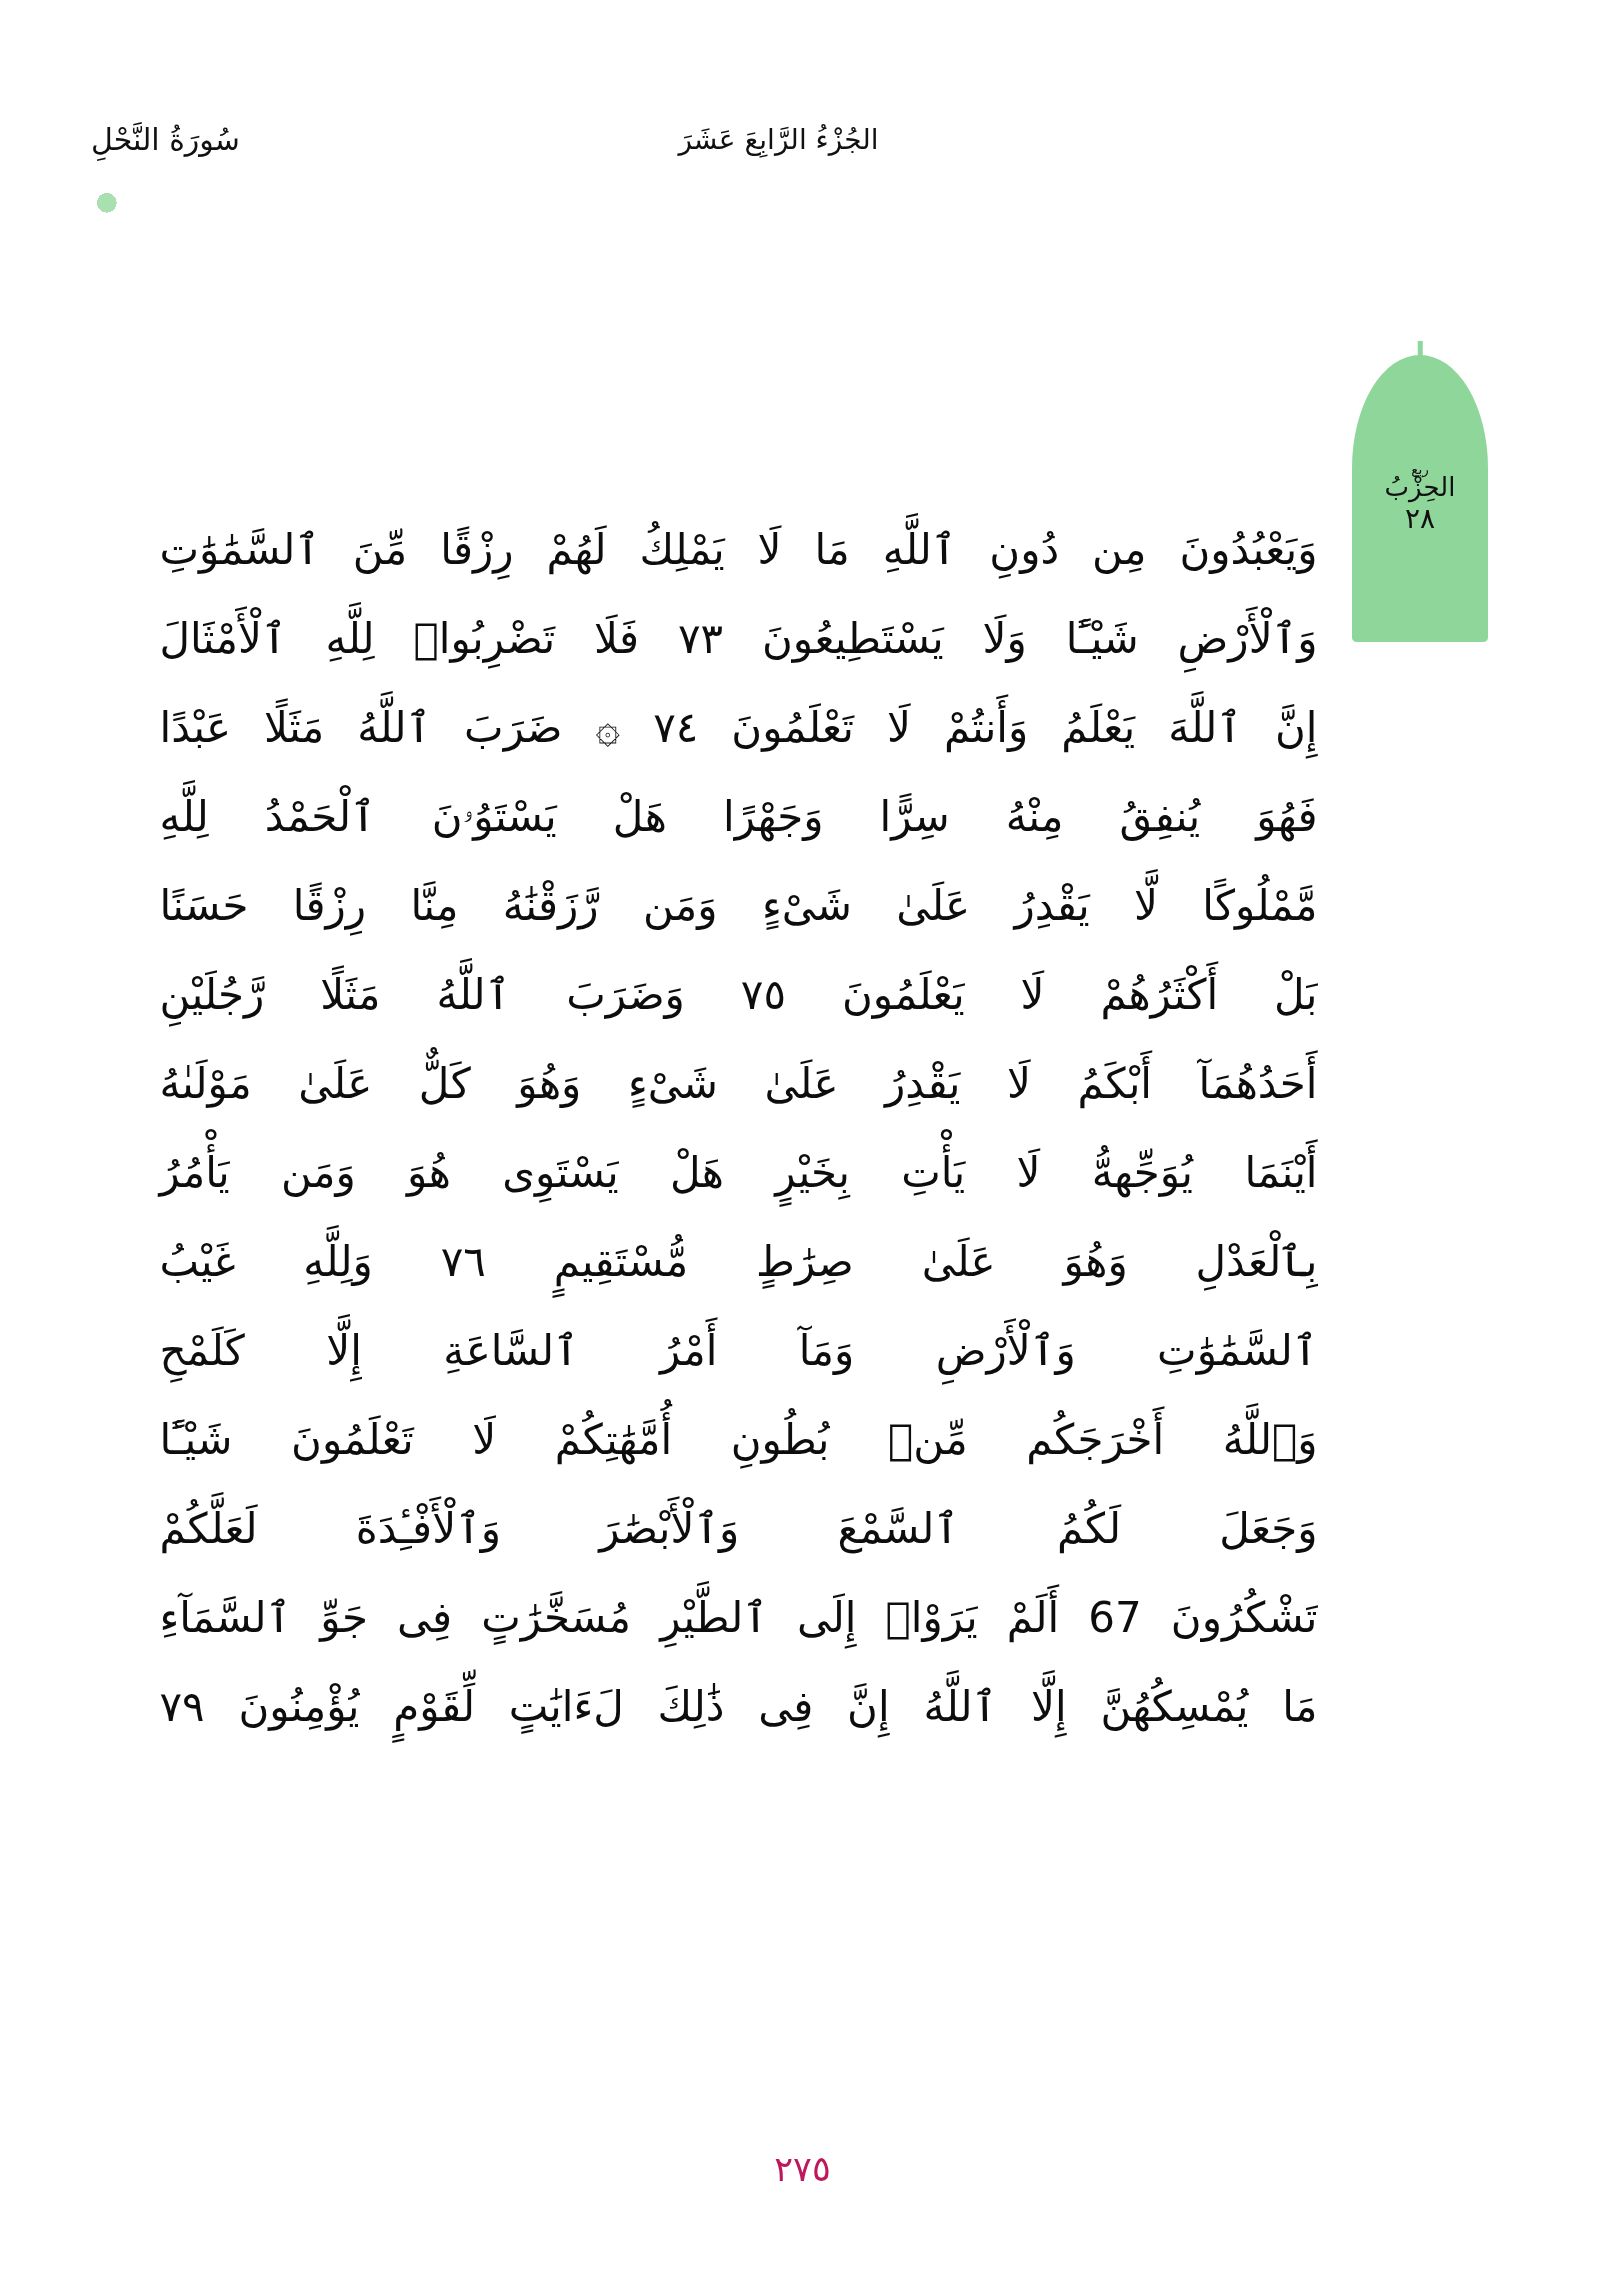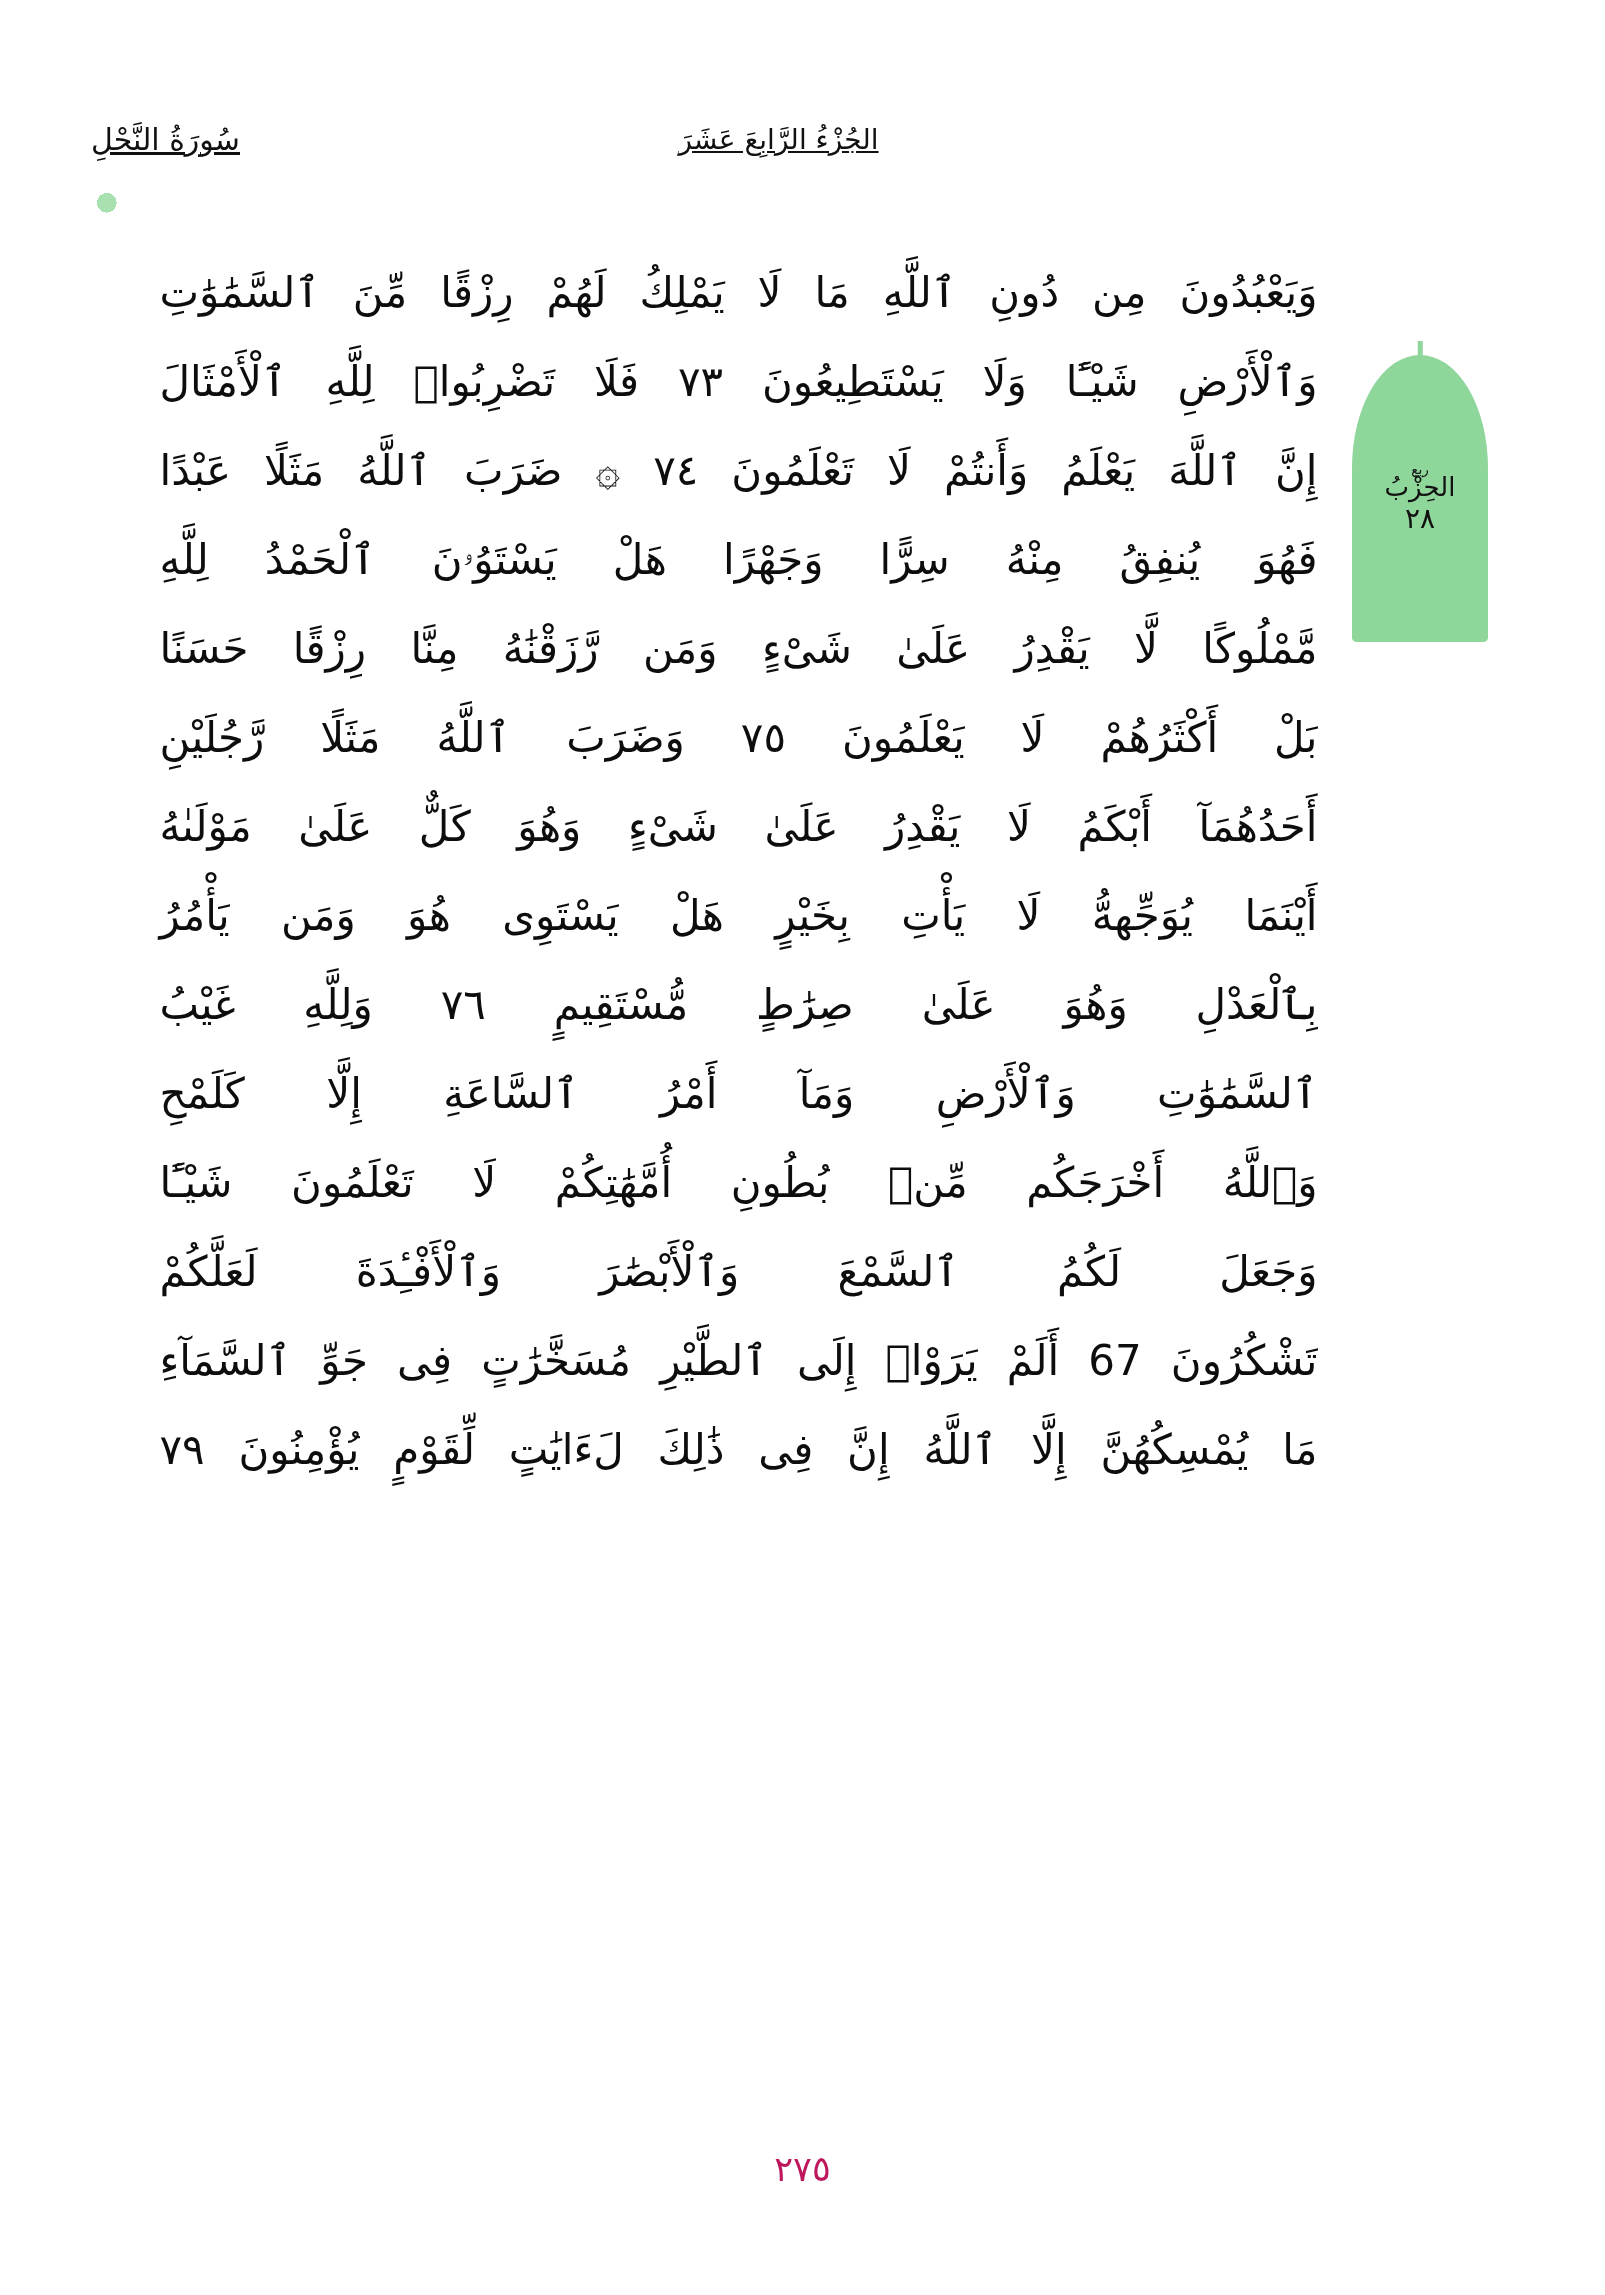--- a/index.html
+++ b/index.html
@@ -34,21 +34,20 @@
     justify-content: space-between;
     align-items: center;
   }
   .header .surah-name,
   .header .juz-name {
     font-size: 30px;
     color: #111111;
     letter-spacing: 0;
     white-space: nowrap;
     line-height: 1;
-    text-decoration: underline;
   }
   .header .juz-name {
     
     position: absolute;
     right: 50%;
     transform: translateX(38%);
     font-size: 28px;
   }
 
   
@@ -102,21 +101,21 @@
 
   
   .text-block {
     position: absolute;
     top: 249px;
     left: 155px;
     width: 1167px;
     height: 1759px;
     display: flex;
     flex-direction: column;
-    justify-content: flex-start;
+    justify-content: center;
     direction: rtl;
   }
   .line {
     height: 89px;
     display: flex;
     align-items: center;
     justify-content: space-between;
     font-size: 42px;
     color: #0d0d0d;
     white-space: nowrap;

